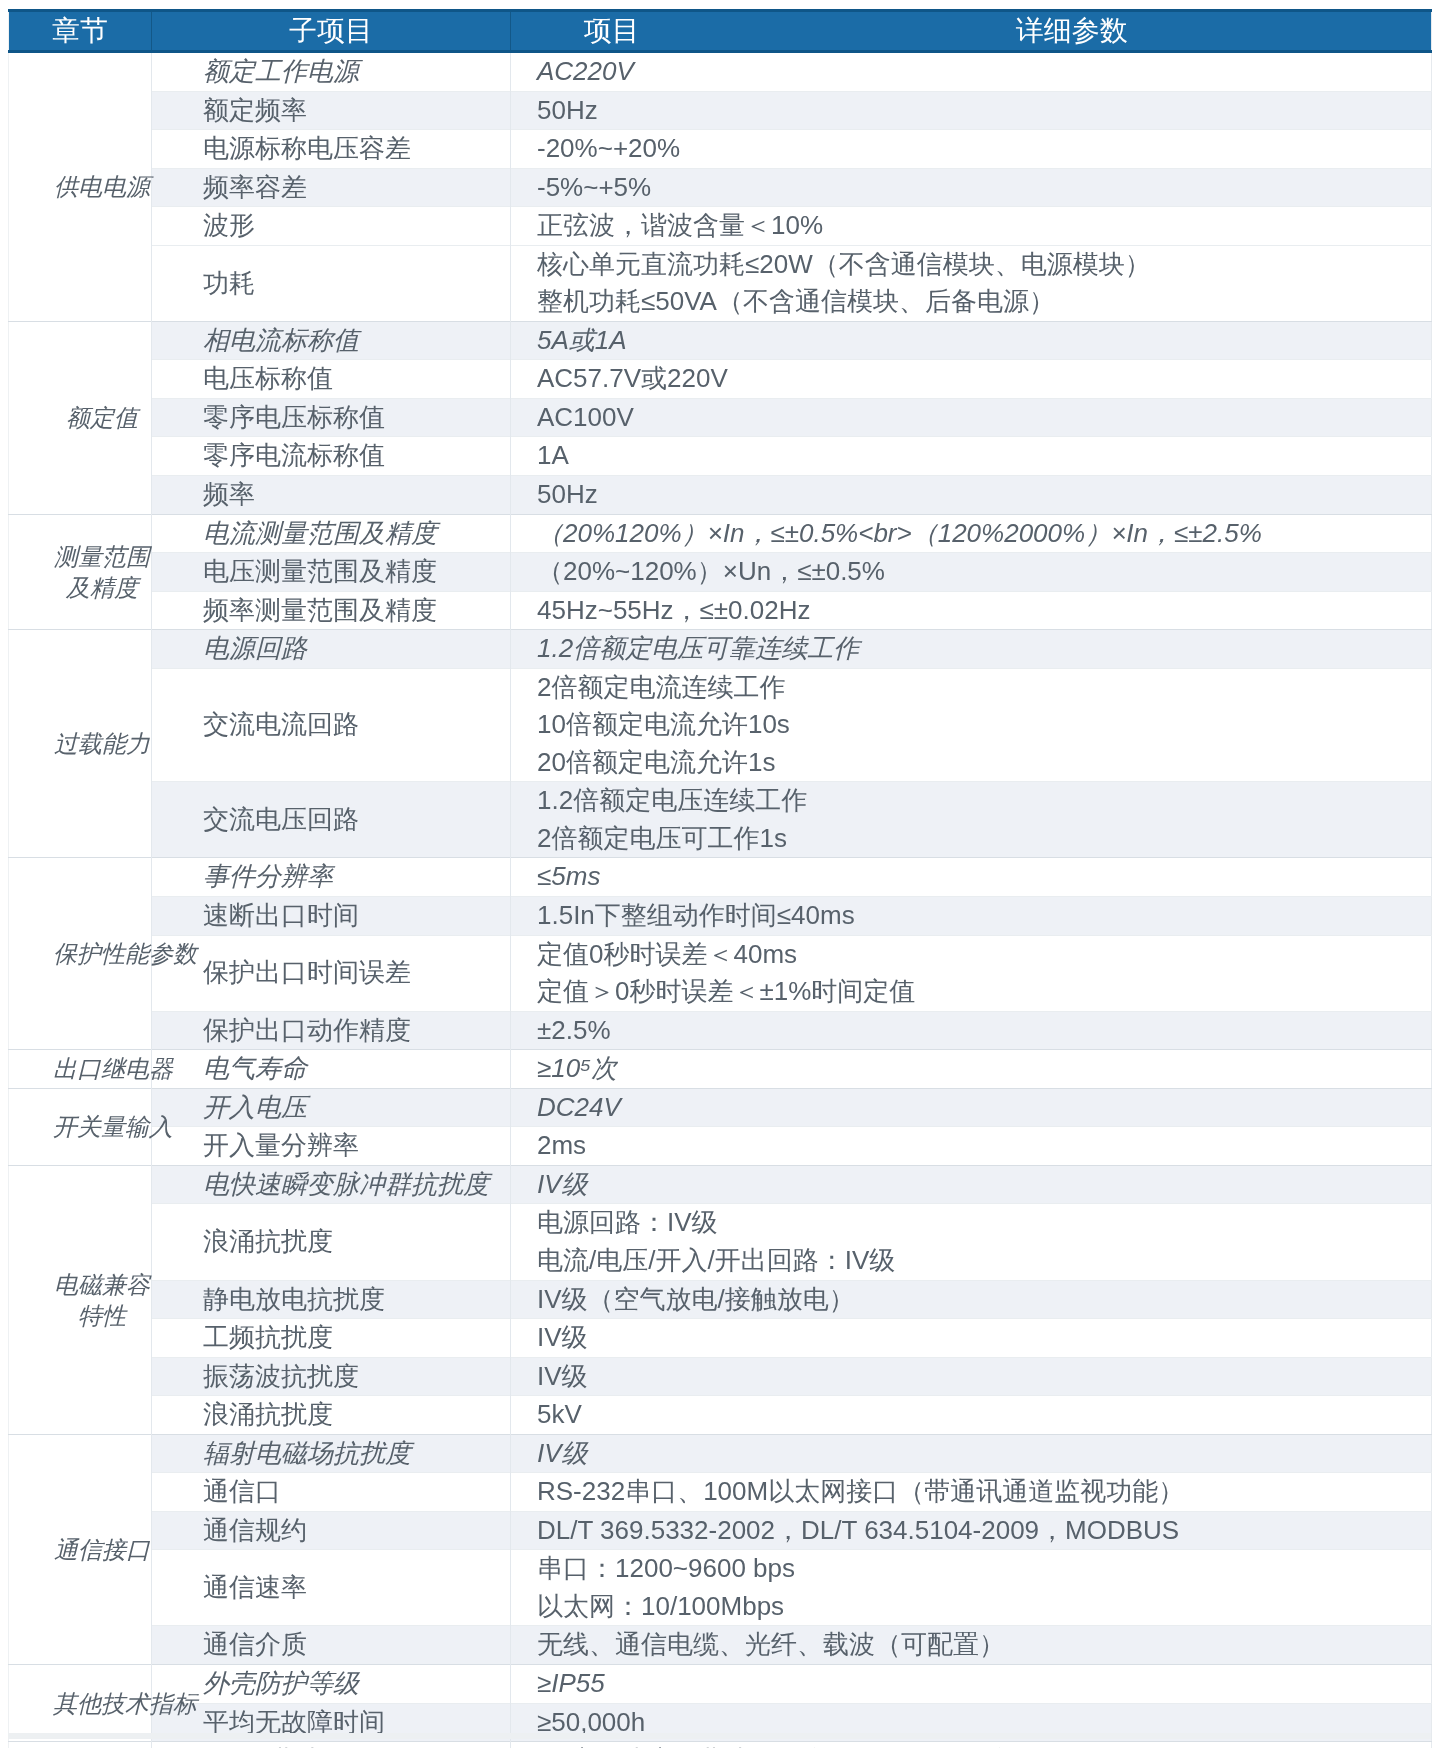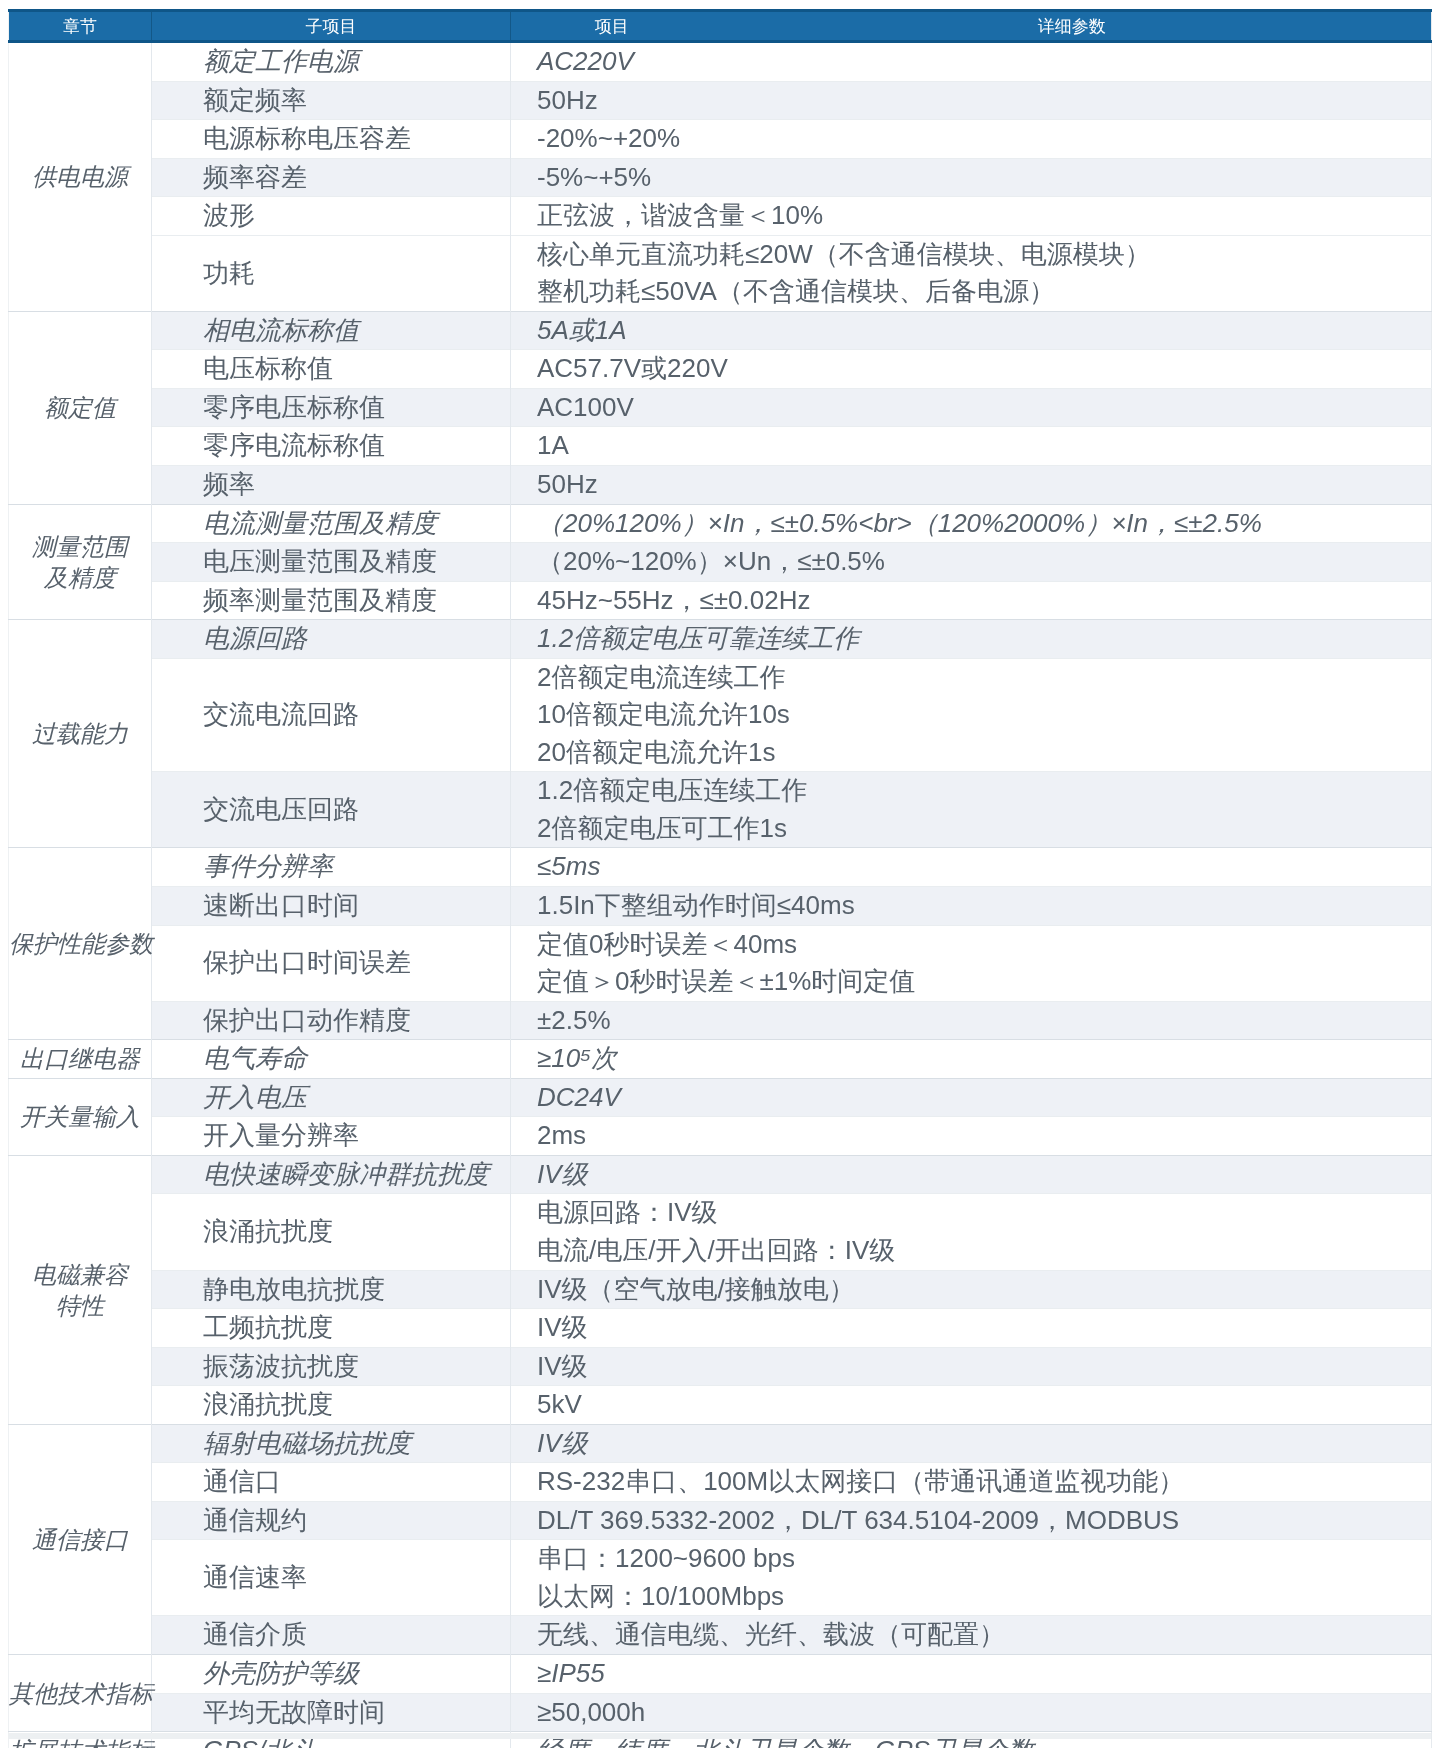--- a/index.html
+++ b/index.html
@@ -8,31 +8,31 @@
     font-family:"Liberation Sans","DejaVu Sans",sans-serif;
     -webkit-font-smoothing:antialiased;
   }
   .spec-table{
     position:absolute;left:8px;top:9px;width:1423px;
     border-collapse:collapse;table-layout:fixed;
     border-left:1px solid #eef1f3;border-right:1px solid #e6eaee;
     border-bottom:1px solid #dfe4e9;
   }
   thead th{
-    background:#1b6ca7;color:#ffffff;font-weight:400;font-size:17px;
+    background:#1b6ca7;color:#ffffff;font-weight:400;font-size:28px;
     height:28px;padding:0;text-align:center;
     border-top:3px solid #0f5688;border-bottom:3px solid #0f5688;
   }
   thead th.bl{border-left:1px solid rgba(10,64,100,0.45);}
   td{padding:0;color:#57616b;font-size:26px;vertical-align:middle;}
   td.sec{
     text-align:center;background:#ffffff;font-size:24px;
     border-right:1px solid #e3e8ed;
   }
-  td.sec .ln{line-height:31px;height:auto;white-space:nowrap;}
+  td.sec .ln{line-height:31px;height:auto;white-space:nowrap;margin-left:44px;}
   td.sub{border-right:1px solid #e3e8ed;padding-left:51px;}
   td.val{padding-left:26px;}
   td.sub .ln,td.val .ln{line-height:37.55px;height:37.55px;white-space:nowrap;}
   tr.shaded td.sub,tr.shaded td.val{background:#eef1f6;}
   tr.rsep td.sub,tr.rsep td.val{border-top:1px solid #e9edf0;}
   tr.ssep td{border-top:1px solid #d8dee4;font-style:italic;}
   .bottom-edge{
     position:absolute;left:8px;top:1733px;width:1423px;height:6px;
     background:#edf0f2;
   }

